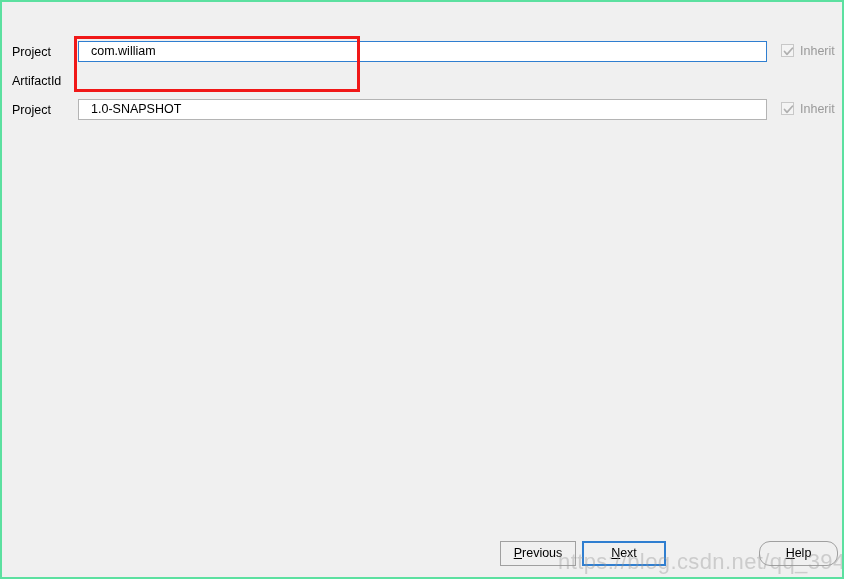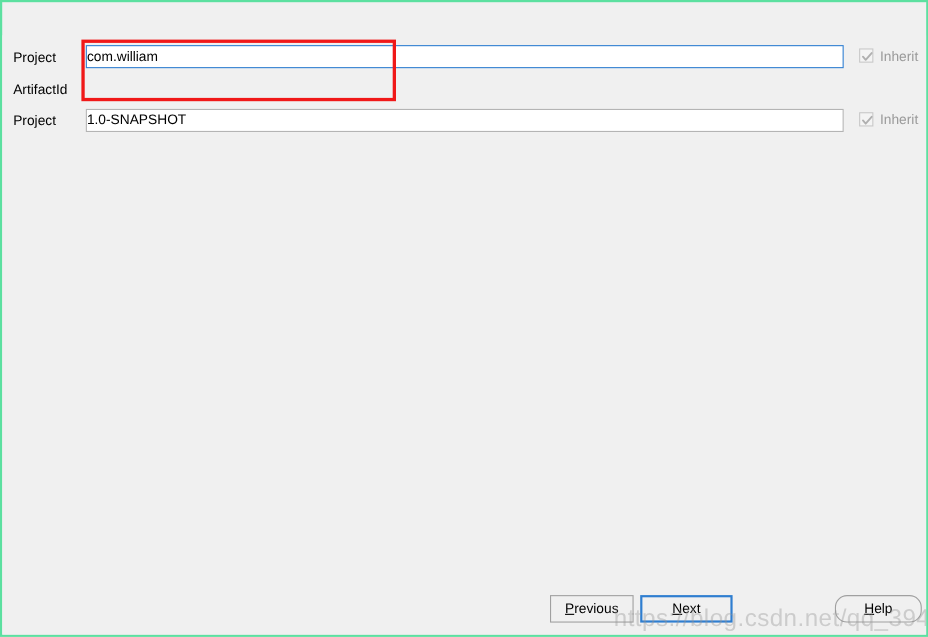--- a/index.html
+++ b/index.html
@@ -108,21 +108,21 @@
   .text-field {
     position: absolute;
     left: 76px;
     width: 689px;
     height: 21px;
     background: #ffffff;
     border: 1px solid #b4b4b4;
     font-size: 12.5px;
     color: #000000;
     line-height: 19px;
-    padding-left: 0;
+    padding-left: 12px;
     white-space: nowrap;
     overflow: hidden;
   }
   .text-field.focused { border: 1px solid #2f7ed0; }
 
   .inherit-box {
     position: absolute;
     left: 732px; top: 2px;
     width: 62px;
     height: 18px;

